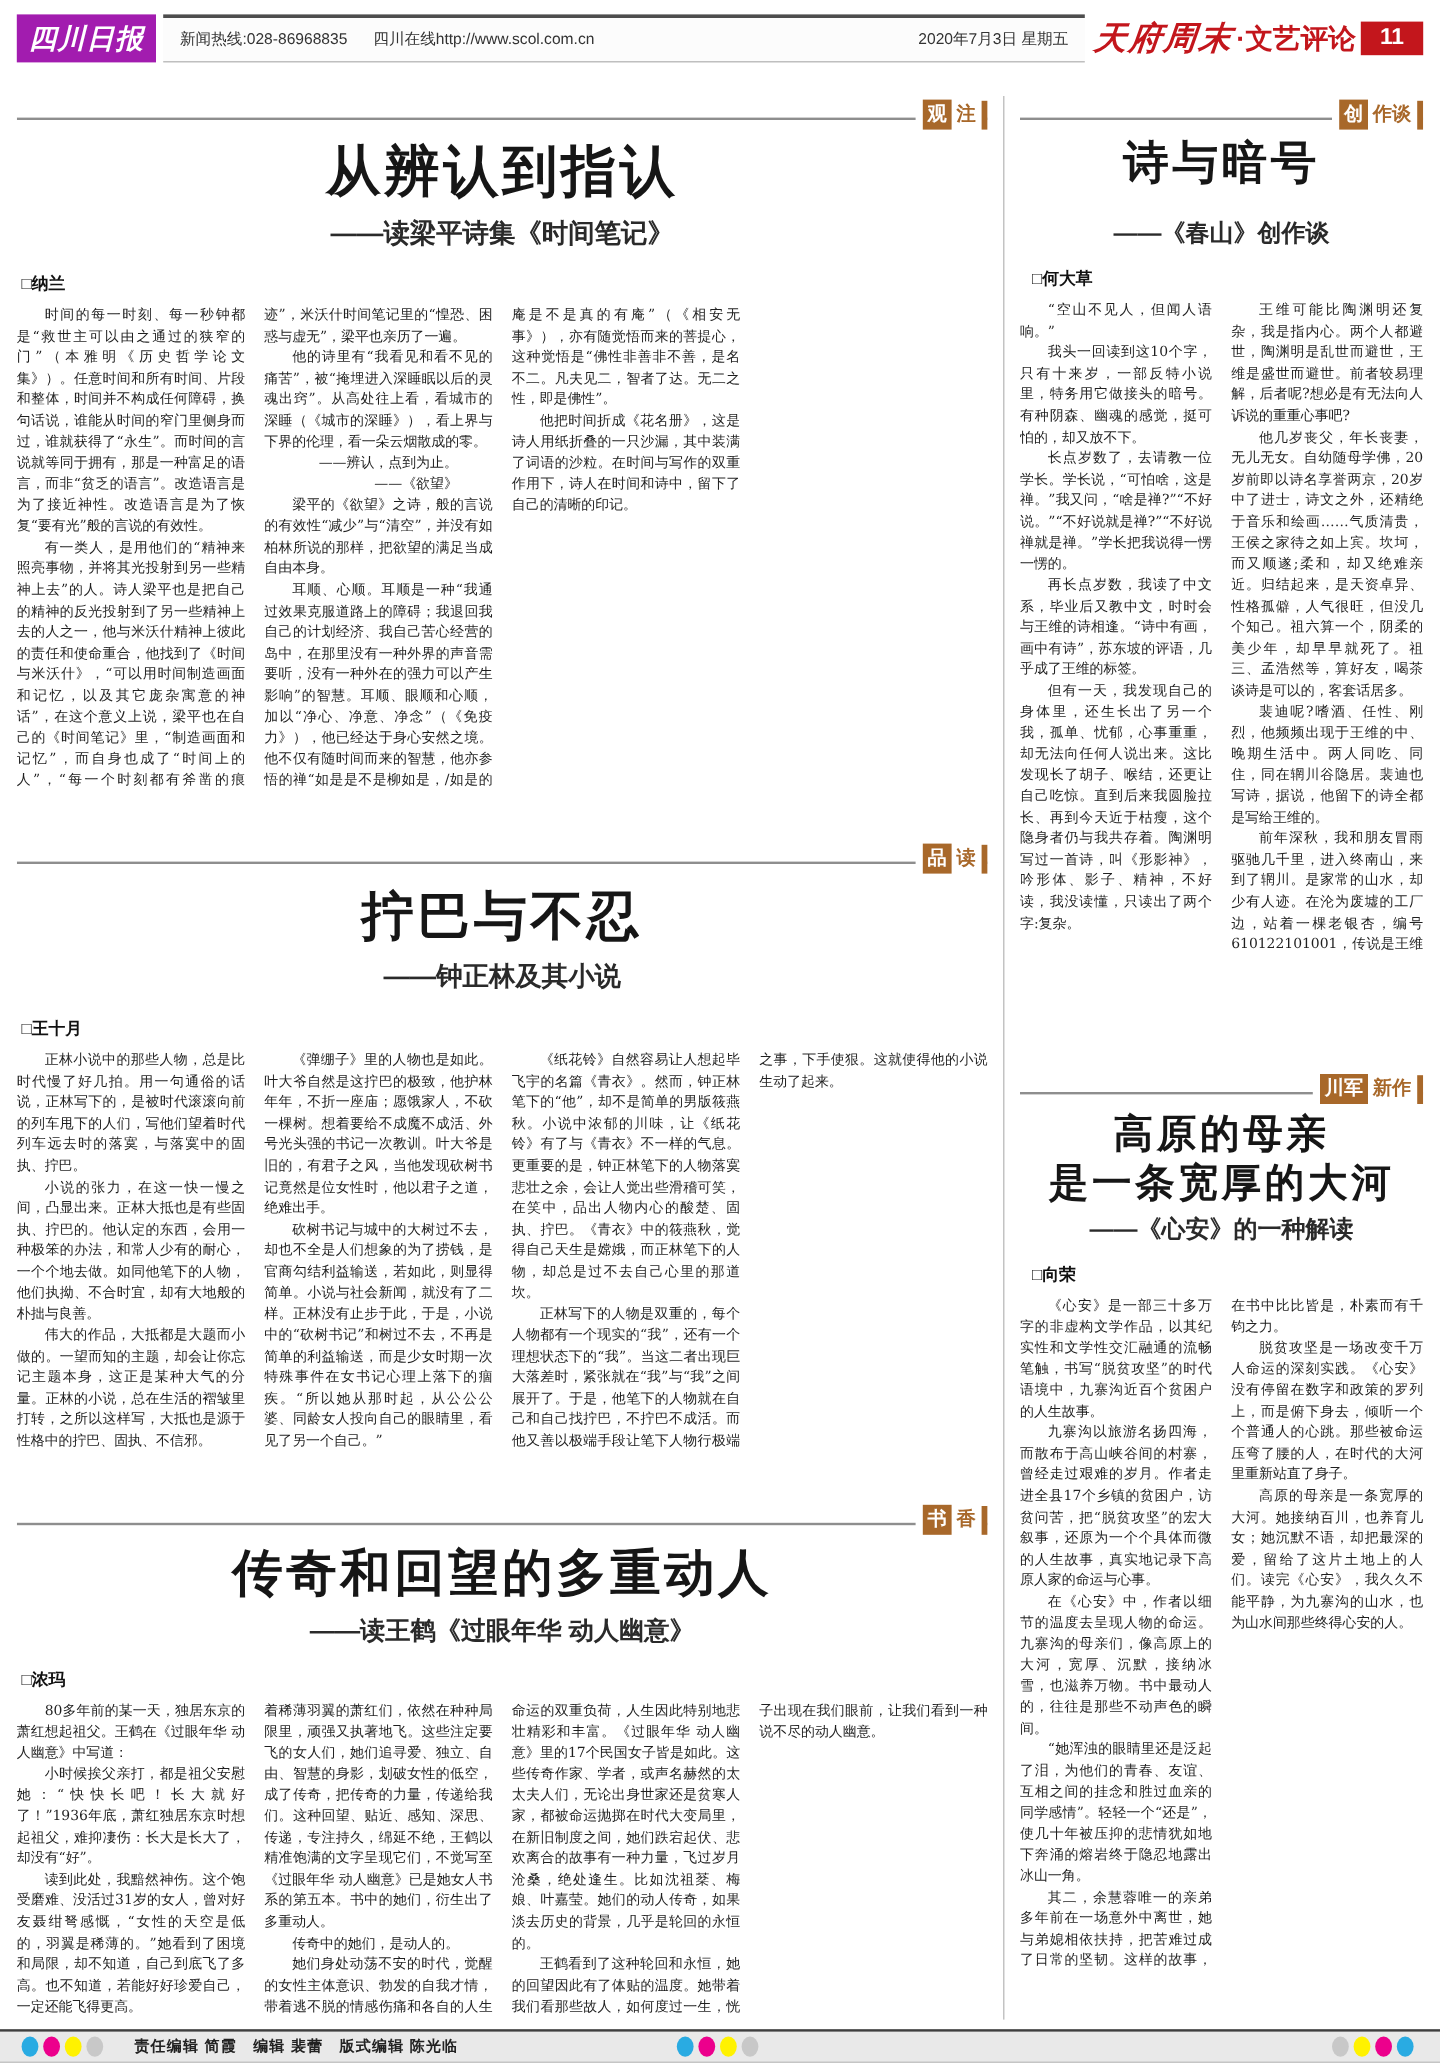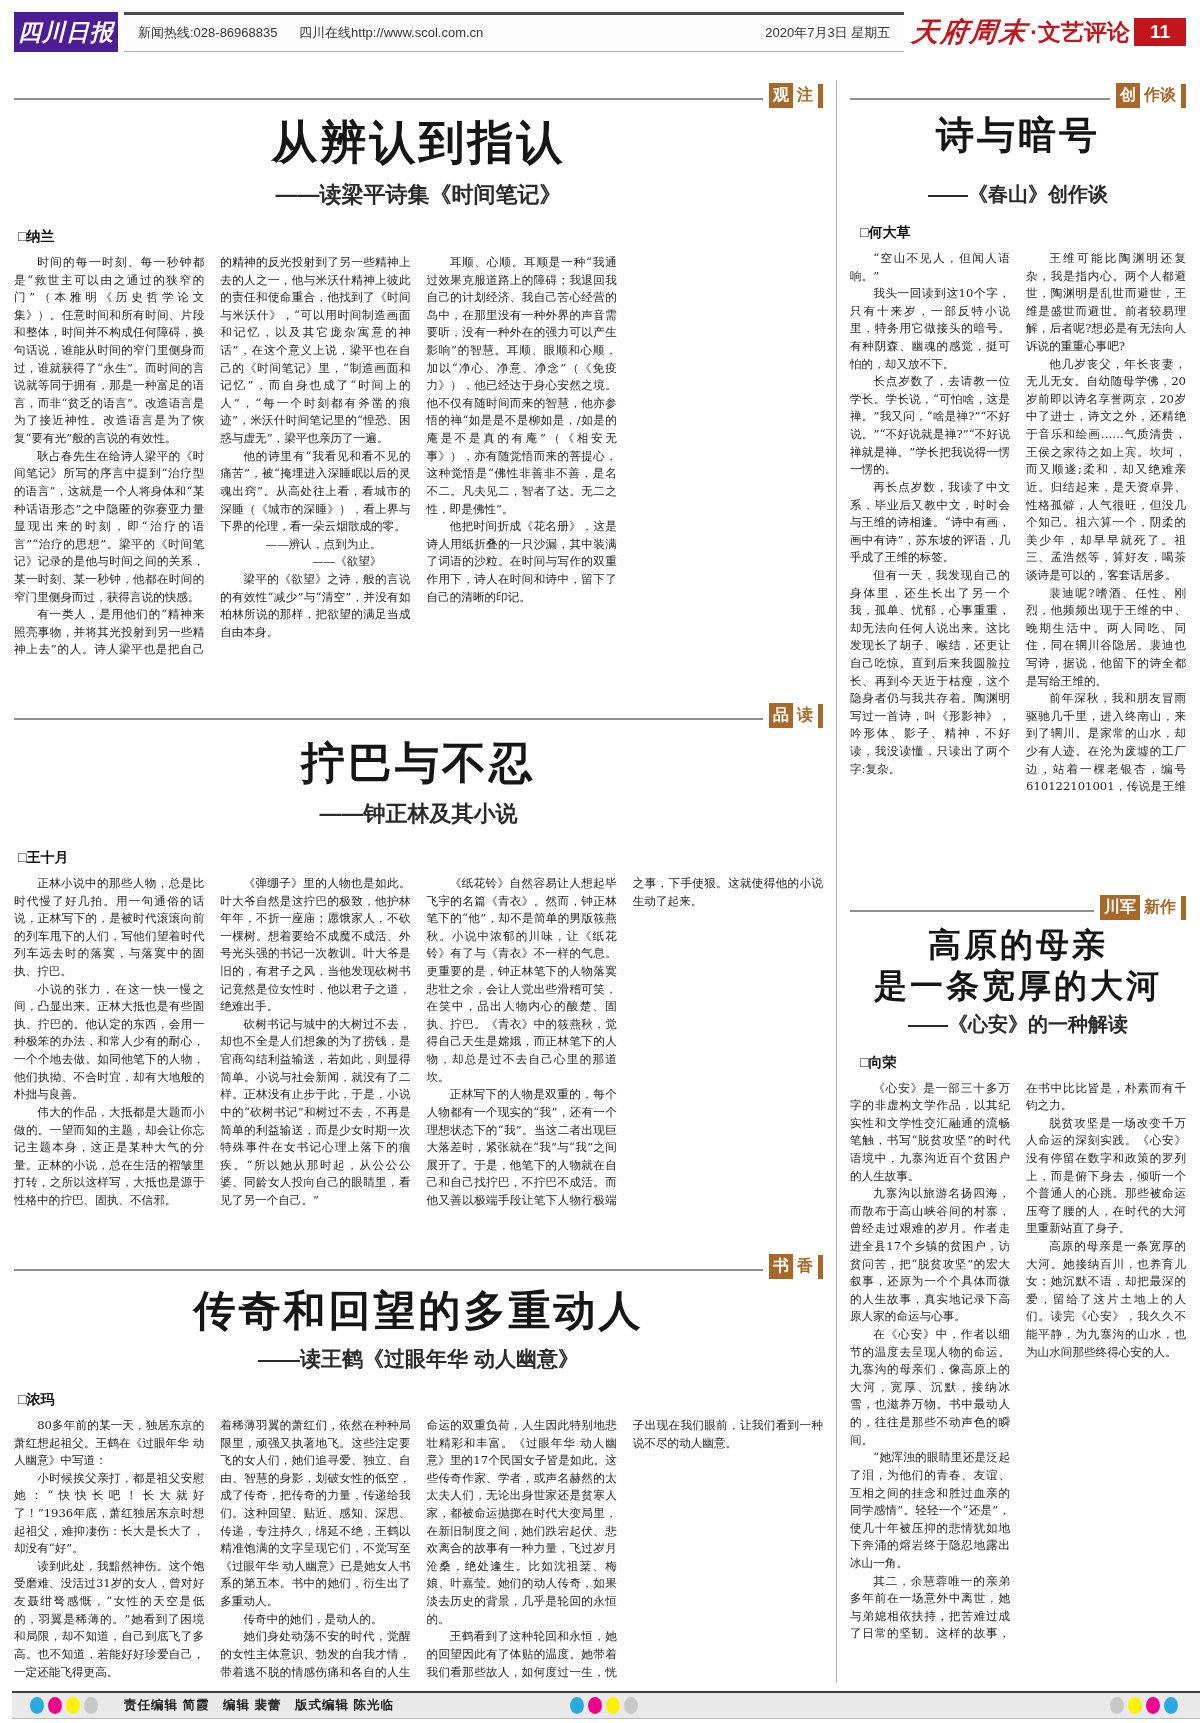--- a/index.html
+++ b/index.html
@@ -6,21 +6,21 @@
   html,body { background:#ffffff; }
   body {
     width:1200px; height:1723px; position:relative;
     font-family:"DejaVu Serif","Liberation Serif",serif;
     color:#1c1c1c; overflow:hidden;
   }
 
   
   .header { position:absolute; top:12px; left:14px; right:14px; height:40px; display:flex; align-items:stretch; }
   .masthead {
-    width:104px; background:#4c1d95; color:#fff; display:flex; align-items:center; justify-content:center;
+    width:116px; background:#a21caf; color:#fff; display:flex; align-items:center; justify-content:center;
     font-family:"DejaVu Serif",serif; font-weight:bold; font-size:23px; letter-spacing:1px;
     font-style:italic; flex:0 0 auto;
   }
   .info-band {
     flex:1 1 auto; margin-left:6px; border-top:3px solid #4d4d4d; border-bottom:1px solid #b0b0b0;
     background:#fcfcfc; display:flex; align-items:center; justify-content:space-between;
     padding:0 14px; font-family:"Liberation Sans",sans-serif; font-size:13px; color:#333;
   }
   .info-left span { margin-right:18px; }
   .brand { flex:0 0 auto; display:flex; align-items:center; margin-left:8px; }
@@ -92,21 +92,21 @@
 
   
   .a5-rule { margin-top:96px; }
   .a5 .art-title { font-size:33px; margin-top:12px; line-height:1.25; }
   .a5 .art-sub { font-size:20px; margin-top:4px; }
   .a5 .byline { margin:16px 0 8px 10px; }
   .a5 .cols { columns:2; height:592px; }
 
   
   .footer {
-    position:absolute; left:12px; right:0; bottom:4px; height:28px;
+    position:absolute; left:0; right:0; bottom:4px; height:28px;
     background:#e9e9e9; border-top:2px solid #3f3f3f; border-bottom:1px solid #bbb;
     display:flex; align-items:center; font-family:"Liberation Sans",sans-serif;
   }
   .dots { display:flex; align-items:center; }
   .dot { width:14px; height:17px; border-radius:50%; margin-right:4px; }
   .dots-left { margin-left:18px; }
   .dots-center { position:absolute; left:50%; transform:translateX(-50%); }
   .dots-right { position:absolute; right:18px; }
   .credits { margin-left:22px; font-size:12.5px; color:#222; font-weight:bold; letter-spacing:1px; }
 </style>
@@ -140,21 +140,20 @@
           <span class="tag-box">观</span>
           <span class="tag-rest">注</span>
           <span class="tag-bar"></span>
         </span>
       </div>
       <div class="art-title">从辨认到指认</div>
       <div class="art-sub">——读梁平诗集《时间笔记》</div>
       <div class="byline">□纳兰</div>
       <div class="cols">
         <p>时间的每一时刻、每一秒钟都是“救世主可以由之通过的狭窄的门”（本雅明《历史哲学论文集》）。任意时间和所有时间、片段和整体，时间并不构成任何障碍，换句话说，谁能从时间的窄门里侧身而过，谁就获得了“永生”。而时间的言说就等同于拥有，那是一种富足的语言，而非“贫乏的语言”。改造语言是为了接近神性。改造语言是为了恢复“要有光”般的言说的有效性。</p>
-        <p>耿占春先生在给诗人梁平的《时间笔记》所写的序言中提到“治疗型的语言”，这就是一个人将身体和“某种话语形态”之中隐匿的弥赛亚力量显现出来的时刻，即“治疗的语言”“治疗的思想”。梁平的《时间笔记》记录的是他与时间之间的关系，某一时刻、某一秒钟，他都在时间的窄门里侧身而过，获得言说的快感。</p>
         <p>有一类人，是用他们的“精神来照亮事物，并将其光投射到另一些精神上去”的人。诗人梁平也是把自己的精神的反光投射到了另一些精神上去的人之一，他与米沃什精神上彼此的责任和使命重合，他找到了《时间与米沃什》，“可以用时间制造画面和记忆，以及其它庞杂寓意的神话”，在这个意义上说，梁平也在自己的《时间笔记》里，“制造画面和记忆”，而自身也成了“时间上的人”，“每一个时刻都有斧凿的痕迹”，米沃什时间笔记里的“惶恐、困惑与虚无”，梁平也亲历了一遍。</p>
         <p>他的诗里有“我看见和看不见的痛苦”，被“掩埋进入深睡眠以后的灵魂出窍”。从高处往上看，看城市的深睡（《城市的深睡》），看上界与下界的伦理，看一朵云烟散成的零。</p>
         <p class="q-right">——辨认，点到为止。</p>
         <p class="q-right">——《欲望》</p>
         <p>梁平的《欲望》之诗，般的言说的有效性“减少”与“清空”，并没有如柏林所说的那样，把欲望的满足当成自由本身。</p>
         <p>耳顺、心顺。耳顺是一种“我通过效果克服道路上的障碍；我退回我自己的计划经济、我自己苦心经营的岛中，在那里没有一种外界的声音需要听，没有一种外在的强力可以产生影响”的智慧。耳顺、眼顺和心顺，加以“净心、净意、净念”（《免疫力》），他已经达于身心安然之境。他不仅有随时间而来的智慧，他亦参悟的禅“如是是不是柳如是，/如是的庵是不是真的有庵”（《相安无事》），亦有随觉悟而来的菩提心，这种觉悟是“佛性非善非不善，是名不二。凡夫见二，智者了达。无二之性，即是佛性”。</p>
         <p>他把时间折成《花名册》，这是诗人用纸折叠的一只沙漏，其中装满了词语的沙粒。在时间与写作的双重作用下，诗人在时间和诗中，留下了自己的清晰的印记。</p>
       </div>
     </div>
 

